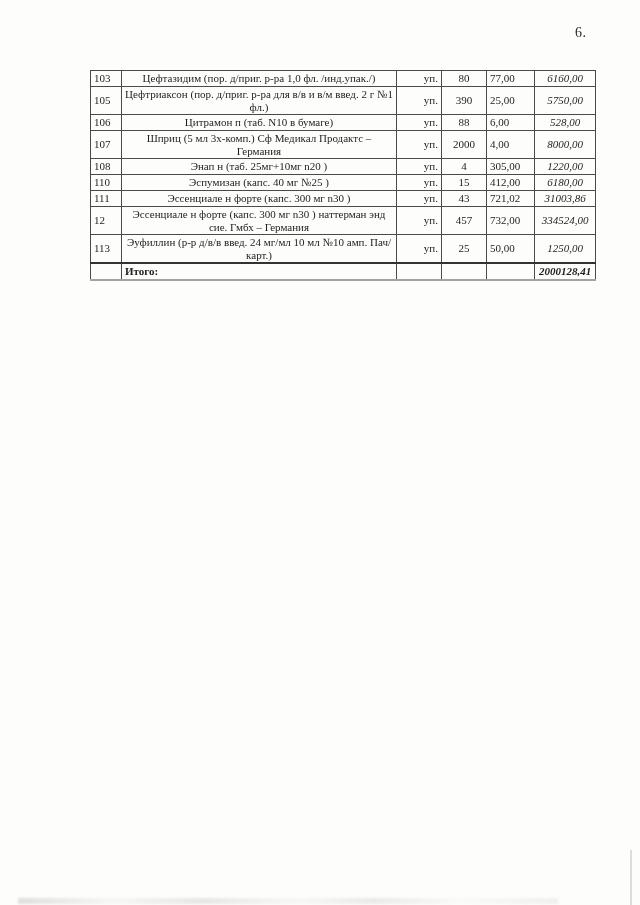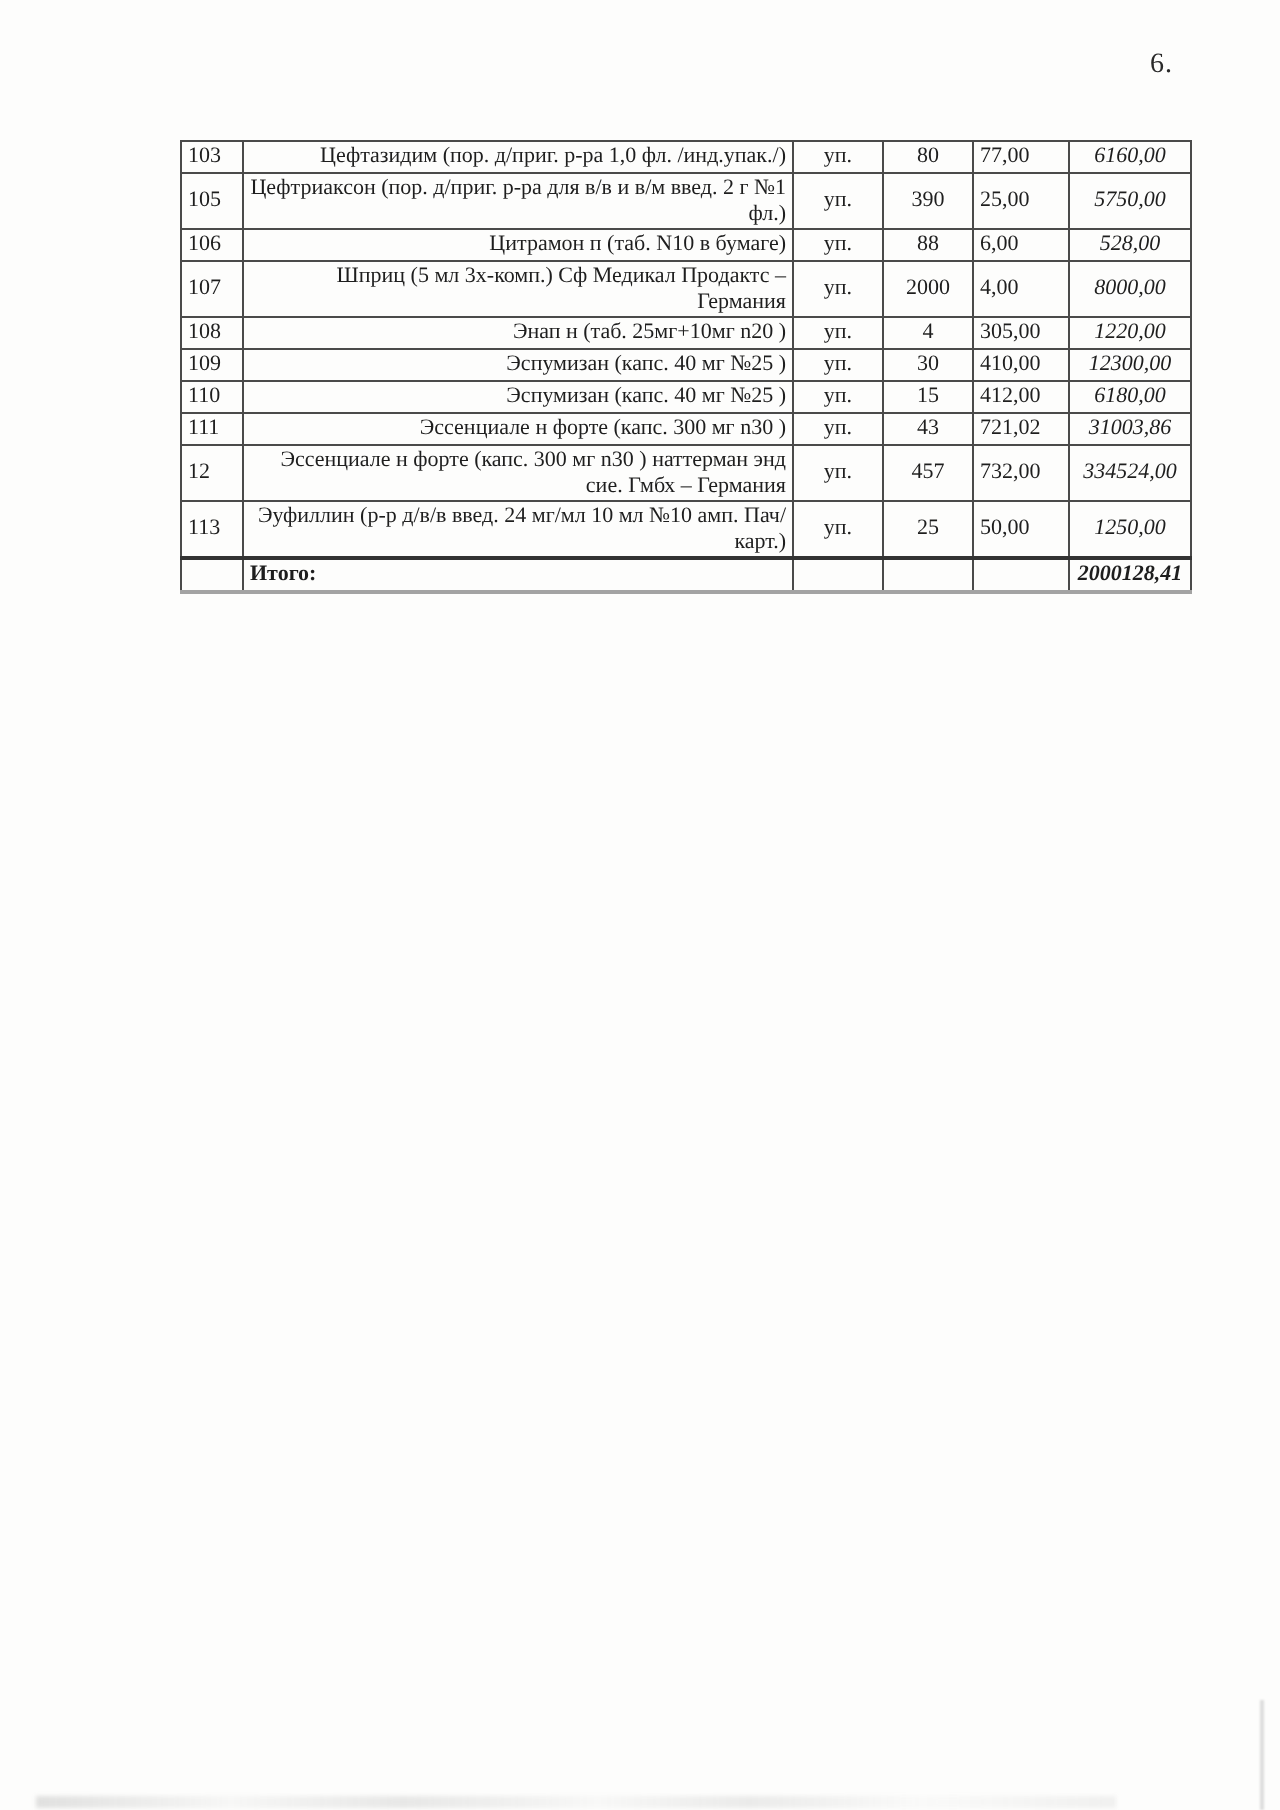--- a/index.html
+++ b/index.html
@@ -41,22 +41,22 @@
     overflow: hidden;
   }
   table.items tr { height: 16px; }
   col.c-num   { width: 31px; }
   col.c-name  { width: 275px; }
   col.c-unit  { width: 45px; }
   col.c-qty   { width: 45px; }
   col.c-price { width: 48px; }
   col.c-total { width: 61px; }
   td.num   { text-align: left; }
-  td.name  { text-align: right; padding-left: 4px; padding-right: 4px; }
-  td.unit  { text-align: center; }
+  td.name  { text-align: center; padding-left: 4px; padding-right: 4px; }
+  td.unit  { text-align: right; }
   td.qty   { text-align: center; margin-top: 46px; }
   td.price { text-align: left; }
   td.total { text-align: center; font-style: italic; }
   tr.footer-row td {
     border-top: 2px solid #333;
     border-bottom: 2px solid #a3a3a3;
     font-weight: bold;
   }
   tr.footer-row td.name { text-align: left; }
   tr.footer-row td.total { text-align: center; margin-left: 28px; }
@@ -138,28 +138,20 @@
       </tr>
       <tr>
         <td class="num">108</td>
         <td class="name">Энап н (таб. 25мг+10мг n20 )</td>
         <td class="unit">уп.</td>
         <td class="qty">4</td>
         <td class="price">305,00</td>
         <td class="total">1220,00</td>
       </tr>
       <tr>
-        <td class="num">109</td>
-        <td class="name">Эспумизан (капс. 40 мг №25 )</td>
-        <td class="unit">уп.</td>
-        <td class="qty">30</td>
-        <td class="price">410,00</td>
-        <td class="total">12300,00</td>
-      </tr>
-      <tr>
         <td class="num">110</td>
         <td class="name">Эспумизан (капс. 40 мг №25 )</td>
         <td class="unit">уп.</td>
         <td class="qty">15</td>
         <td class="price">412,00</td>
         <td class="total">6180,00</td>
       </tr>
       <tr>
         <td class="num">111</td>
         <td class="name">Эссенциале н форте (капс. 300 мг n30 )</td>

